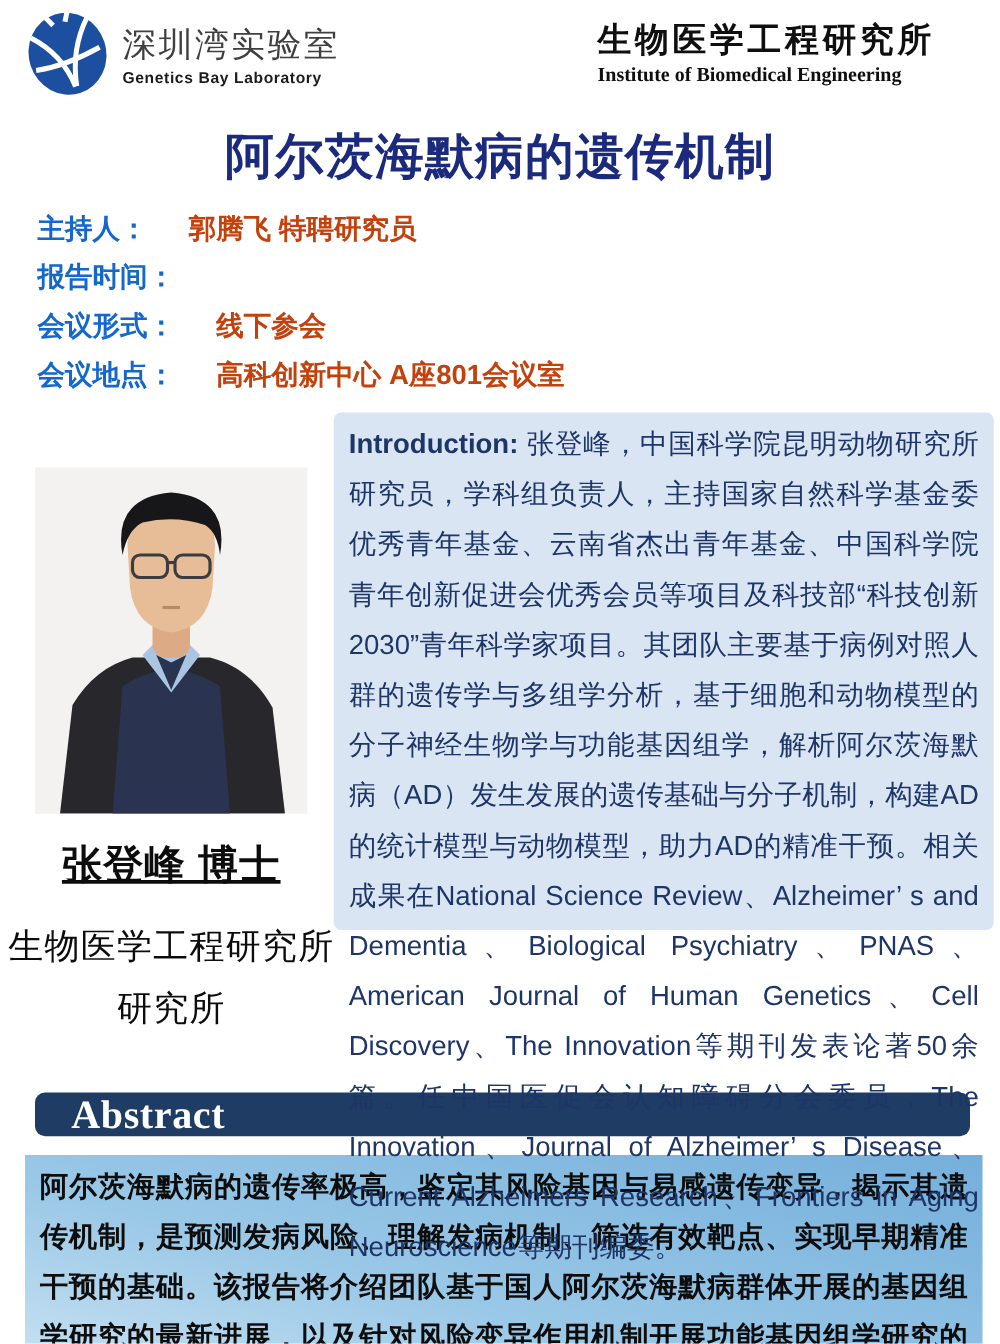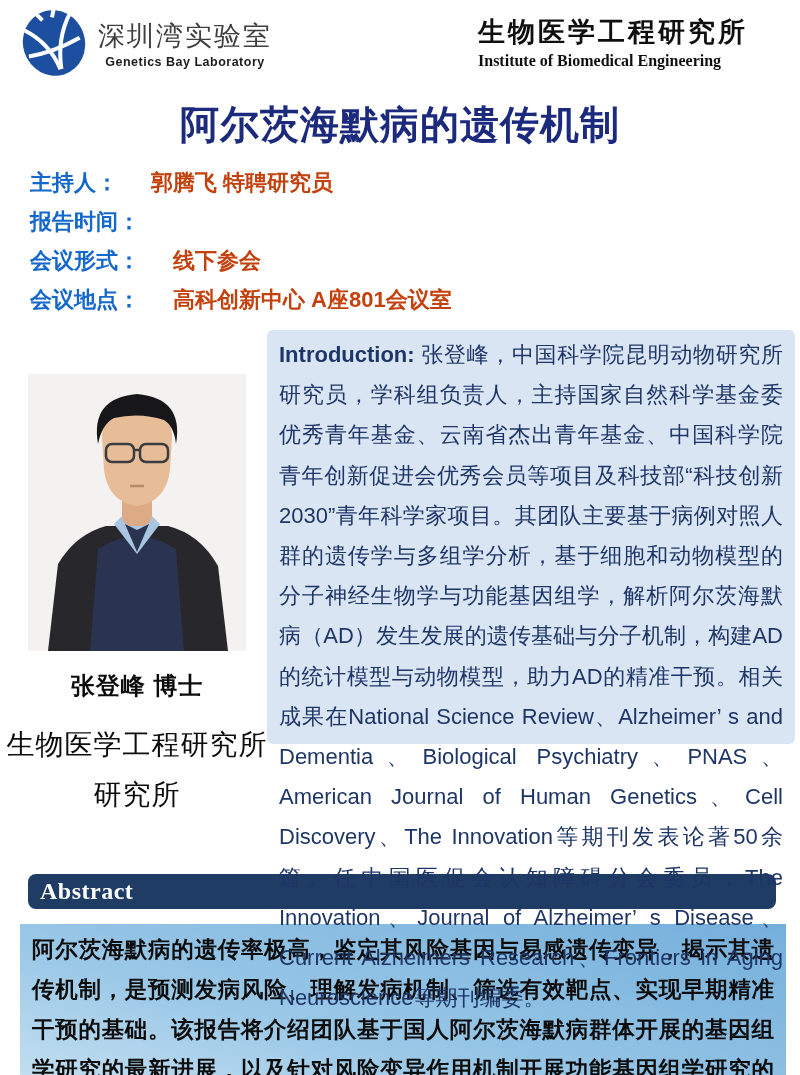--- a/index.html
+++ b/index.html
@@ -20,21 +20,21 @@
     height: 84px;
     width: 100%;
   }
   .brand {
     position: absolute;
     left: 20px; top: 8px;
     display: flex;
     align-items: center;
   }
   .brand svg { display: block; }
-  .brand-text { margin-left: 10px; text-align: center; }
+  .brand-text { margin-left: 10px; }
   .brand-zh {
     font-size: 27px;
     color: #3f3f3f;
     letter-spacing: 2px;
     font-weight: 400;
   }
   .brand-en {
     font-size: 12.5px;
     font-weight: bold;
     color: #1c1c1c;
@@ -112,23 +112,24 @@
     overflow: hidden;
   }
   .speaker-block {
     position: absolute;
     left: 6px; top: 340px;
     width: 262px;
     text-align: center;
     color: #0c0c0c;
   }
   .speaker-name {
-    font-size: 24px;
+    font-size: 32px;
     font-weight: bold;
     letter-spacing: 1px;
+    text-decoration: underline;
   }
   .speaker-affil {
     font-size: 28px;
     font-weight: 400;
     margin-top: 18px;
     line-height: 50px;
     letter-spacing: 1px;
   }
   .intro-panel {
     position: absolute;
@@ -154,24 +155,24 @@
     margin: 4px 0 0 28px;
     width: 748px;
     height: 35px;
     background: #1e3c64;
     border-radius: 8px;
     display: flex;
     align-items: center;
   }
   .abstract-heading {
     font-family: "Liberation Serif", serif;
-    font-size: 24px;
+    font-size: 32px;
     font-weight: bold;
     color: #ffffff;
-    padding-left: 12px;
+    padding-left: 29px;
     letter-spacing: 0.5px;
   }
   .abstract-box {
     margin: 15px 0 0 20px;
     width: 766px;
     min-height: 163px;
     background: linear-gradient(to bottom left, #74afdb 0%, #9ac8e7 55%, #d6e9f5 100%);
     padding: 6px 12px 10px 12px;
   }
   .abstract-text {

